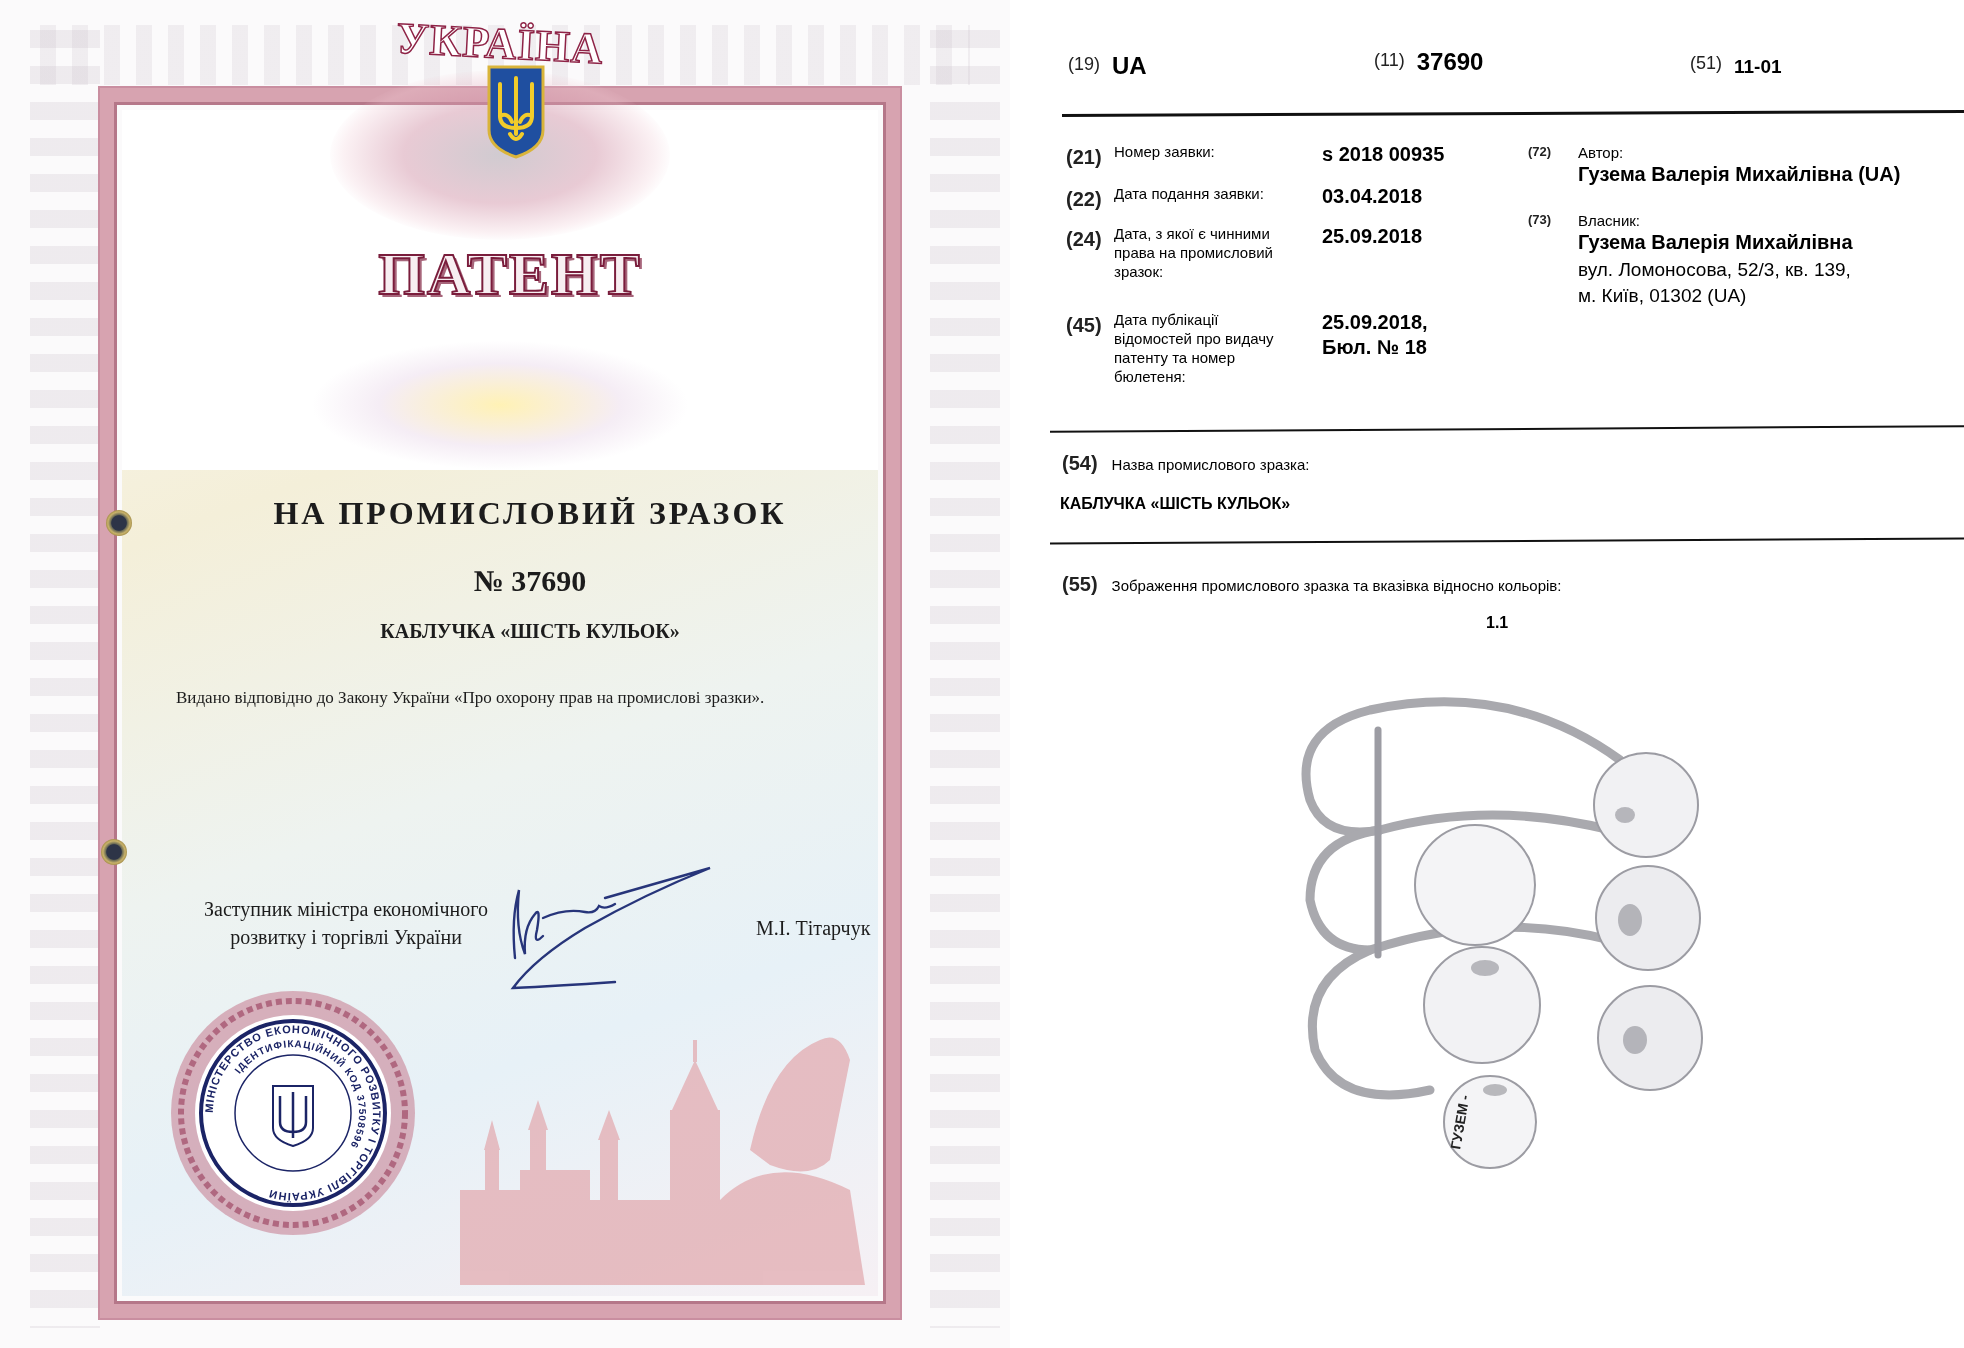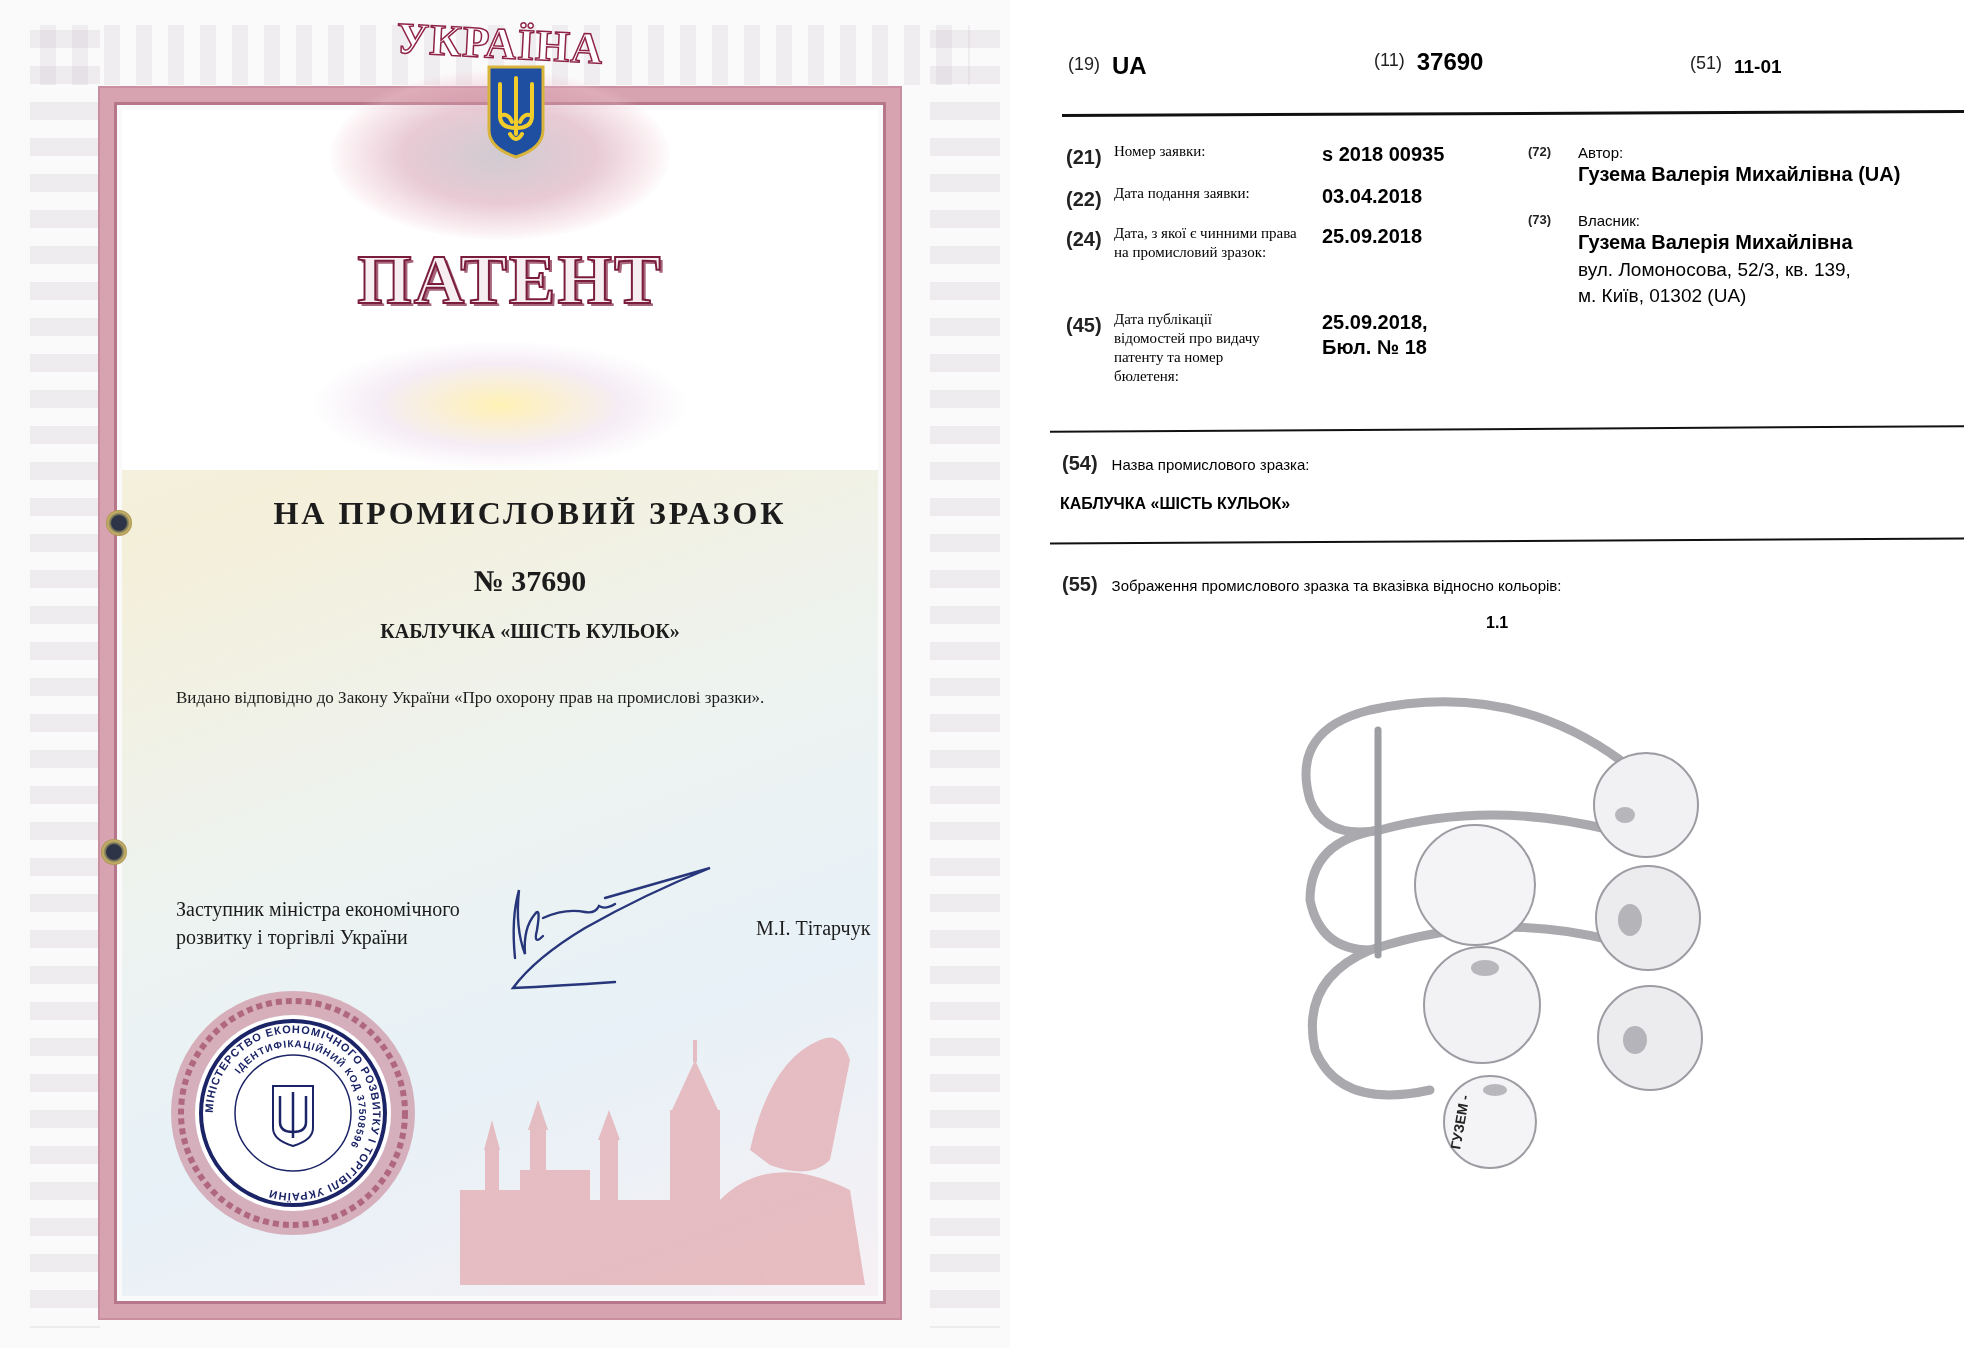--- a/index.html
+++ b/index.html
@@ -24,51 +24,51 @@
     background: radial-gradient(ellipse, rgba(255,236,150,0.7) 0%, rgba(230,210,230,0.4) 45%, rgba(255,255,255,0) 70%); }
 
   .ukraine-title { position:absolute; left:330px; top:18px; width:340px; text-align:center;
     font-family:"Liberation Serif", serif; font-size:44px; font-weight:bold; letter-spacing:1px;
     color:#fff; -webkit-text-stroke:1.5px #8e2346; transform: rotate(3deg); }
   .star-rosette { position:absolute; left:330px; top:70px; width:340px; height:170px; border-radius:50%;
     background: radial-gradient(ellipse, rgba(170,160,170,0.55) 0%, rgba(210,150,170,0.5) 40%, rgba(240,200,210,0.25) 65%, rgba(255,255,255,0) 72%); }
   .coat-of-arms { position:absolute; left:486px; top:64px; width:60px; height:96px; }
 
   .patent-title { position:absolute; left:300px; top:240px; width:420px; text-align:center;
-    font-family:"Liberation Serif", serif; font-size:70px; font-weight:bold; letter-spacing:2px;
+    font-family:"Liberation Serif", serif; font-size:60px; font-weight:bold; letter-spacing:2px;
     color:#f7eef1; -webkit-text-stroke:2px #7a1d3c; text-shadow: 3px 3px 0 #a7667b; }
 
   .grommet { position:absolute; width:26px; height:26px; border-radius:50%;
     background: radial-gradient(circle, #2d3447 0 40%, #6a6a55 45%, #c8b26a 60%, #8a7433 80%, #5a4a22 100%); }
 
   .cert-text { position:absolute; font-family:"Liberation Serif", serif; color:#1c1c1c; }
   .cert-subtitle { left:230px; top:495px; width:600px; text-align:center; font-size:32px; font-weight:bold; letter-spacing:3px; }
   .cert-number { left:230px; top:564px; width:600px; text-align:center; font-size:30px; font-weight:bold; }
   .cert-name { left:230px; top:620px; width:600px; text-align:center; font-size:20px; font-weight:bold; }
   .cert-para { left:176px; width:676px; font-size:17px; line-height:30px; text-align:justify; text-align-last:left; }
   .cert-para b { font-weight:bold; }
   .cert-para.p1 { top:683px; }
   .cert-para.p2 { top:754px; }
-  .signer-title { left:176px; top:895px; width:340px; font-size:20px; line-height:28px; }
+  .signer-title { left:176px; top:895px; width:340px; font-size:20px; line-height:28px;text-align:center; }
   .signer-name { left:756px; top:917px; font-size:20px; }
   .signature { position:absolute; left:495px; top:858px; width:240px; height:160px; }
 
   .landmark { position:absolute; left:410px; top:1000px; width:470px; height:295px; }
   .seal { position:absolute; left:168px; top:988px; width:250px; height:250px; }
 
   
   .page { position:absolute; left:1040px; top:0; width:924px; height:1348px; background:#ffffff; color:#1a1a1a; }
   .code { font-size:20px; color:#222;font-weight:bold; }
   .hdr { position:absolute; top:52px; font-weight:bold; font-size:24px; }
   .hdr .code { font-weight:normal; font-size:18px; margin-right:12px; position:relative; top:-4px; }
   .sep { position:absolute; left:1058px; right:0; height:0; border-top:3px solid #111; }
 
   .field { position:absolute; font-size:15px; }
   .field .code { position:absolute; left:0; top:4px; }
-  .field .lbl { position:absolute; left:48px; top:0; width:220px; line-height:19px;font-family:Liberation Serif, serif; }
+  .field .lbl { position:absolute; left:48px; top:0; width:220px; line-height:19px; }
   .field .val { position:absolute; left:262px; top:0; font-size:20px; font-weight:bold; line-height:25px; white-space:nowrap; }
 
   .party { position:absolute; font-size:15px; }
   .party .code { position:absolute; left:0; top:0; font-weight:bold; font-size:13px; }
   .party .lbl { position:absolute; left:50px; top:0; }
   .party .name { position:absolute; left:50px; top:19px; font-size:20px; font-weight:bold; white-space:nowrap; }
   .party .addr { position:absolute; left:50px; top:45px; font-size:19px; line-height:26px; white-space:nowrap; }
 
   .sec-label { position:absolute; font-size:15px; }
   .sec-label .code { margin-right:14px; }

